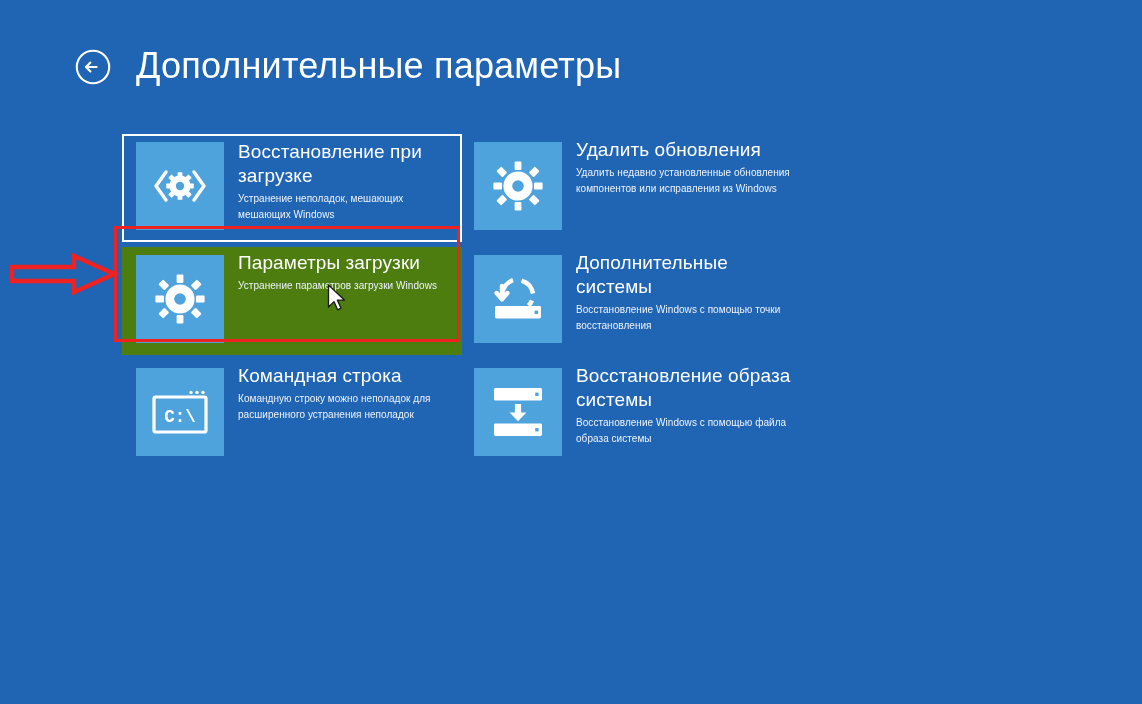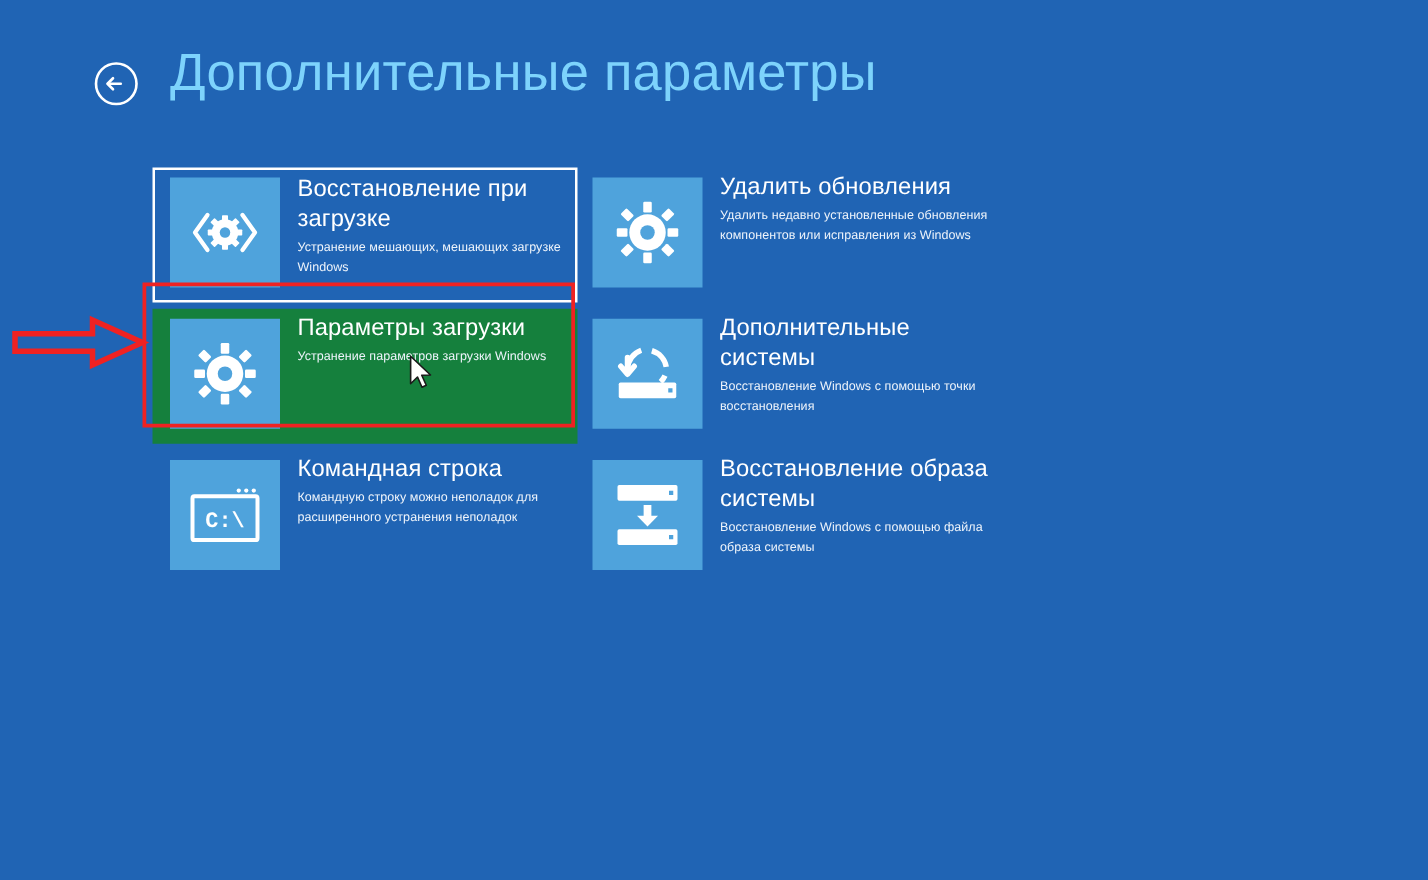--- a/index.html
+++ b/index.html
@@ -27,24 +27,24 @@
     position: absolute;
     left: 74px;
     top: 48px;
     width: 38px;
     height: 38px;
   }
   .back-btn svg { display: block; }
   .page-title {
     position: absolute;
     left: 136px;
-    top: 34px;
-    font-size: 42px;
+    top: 45px;
+    font-size: 36px;
     font-weight: 300;
-    color: #7dd3fc;
+    color: #ffffff;
     letter-spacing: 0.2px;
     white-space: nowrap;
   }
 
   
   .grid {
     position: absolute;
     left: 0;
     top: 16px;
     width: 934px;
@@ -61,21 +61,21 @@
   .tile.col-left  { left: 122px; }
   .tile.col-right { left: 460px; }
   .tile.row-1 { top: 118px; }
   .tile.row-2 { top: 231px; }
   .tile.row-3 { top: 344px; }
 
   .tile.focused {
     border: 2px solid #ffffff;
   }
   .tile.selected {
-    background: #15803d;
+    background: #4d7c0f;
   }
 
   .tile-icon {
     width: 88px;
     height: 88px;
     min-width: 88px;
     background: #4fa3dc;
     margin: 8px 0 0 14px;
     display: flex;
     align-items: center;
@@ -162,21 +162,21 @@
           <rect x="19.3" y="9.3" width="4.8" height="5.0" rx="0.6" transform="rotate(-45 21.7 11.8)"></rect>
           <rect x="35.9" y="25.9" width="4.8" height="5.0" rx="0.6" transform="rotate(-45 38.3 28.4)"></rect>
           <rect x="35.9" y="9.3" width="4.8" height="5.0" rx="0.6" transform="rotate(45 38.3 11.8)"></rect>
           <rect x="19.3" y="25.9" width="4.8" height="5.0" rx="0.6" transform="rotate(45 21.7 28.4)"></rect>
         </g>
         <circle cx="30" cy="20" r="4.2" fill="#4fa3dc"></circle>
       </svg>
     </div>
     <div class="tile-text">
       <div class="tile-title">Восстановление при загрузке</div>
-      <div class="tile-desc">Устранение мешающих, мешающих загрузке Windows</div>
+      <div class="tile-desc">Устранение неполадок, мешающих мешающих Windows</div>
     </div>
   </div>
 
   <div class="tile col-left row-2 selected">
     <div class="tile-icon">
       <svg width="56" height="56" viewBox="0 0 56 56">
         <g fill="#ffffff">
           <circle cx="28" cy="28" r="14.6"></circle>
           <rect x="24.6" y="3.4" width="6.8" height="8.6" rx="1"></rect>
           <rect x="24.6" y="44" width="6.8" height="8.6" rx="1"></rect>

